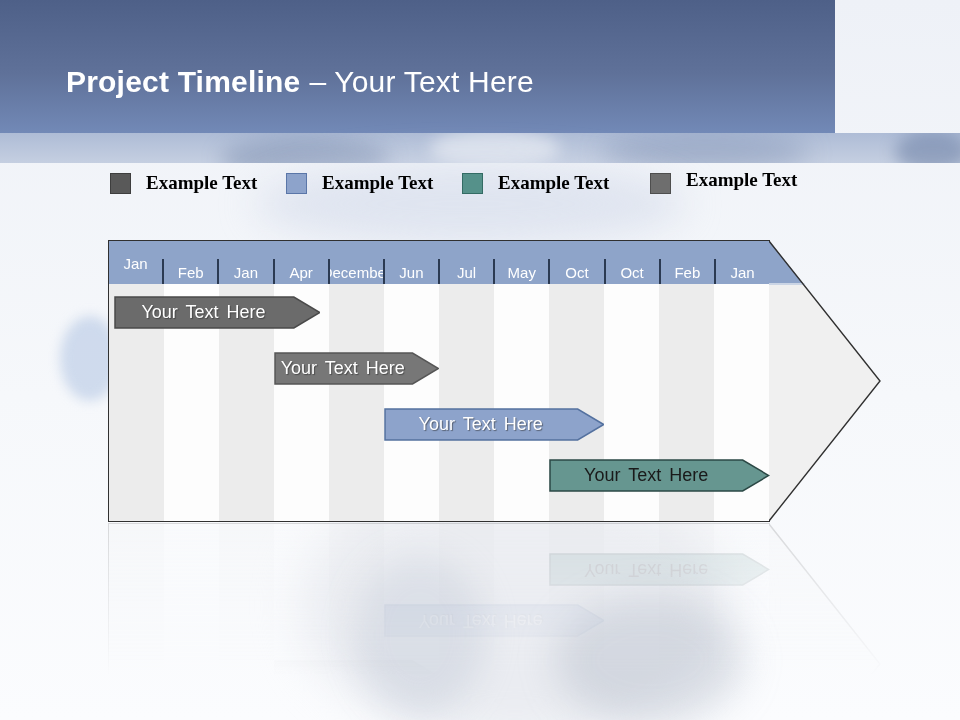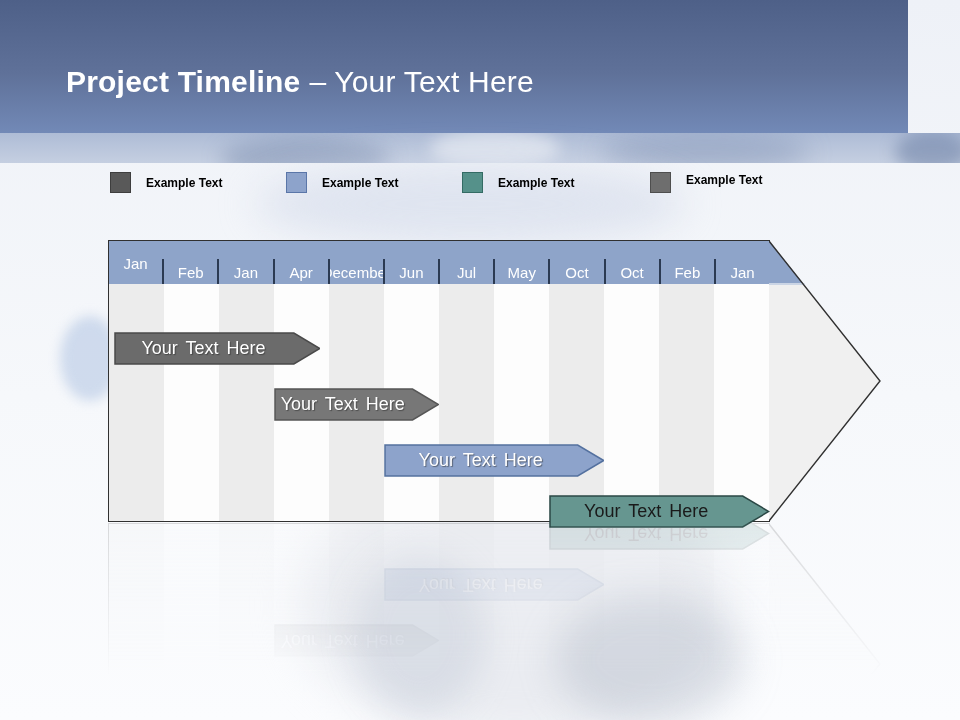--- a/index.html
+++ b/index.html
@@ -2,21 +2,21 @@
 <html><head>
 <meta charset="utf-8">
 <style>
   html,body{margin:0;padding:0;background:#e8e8e8;}
   .slide{
     position:relative;width:960px;height:720px;overflow:hidden;
     background:linear-gradient(180deg,#eef1f7 0%,#f6f8fb 55%,#fbfcfe 100%);
     font-family:"Liberation Sans",sans-serif;
   }
   
-  .header{position:absolute;left:0;top:0;width:908px;height:133px;
+  .header{position:absolute;left:0;top:0;width:835px;height:133px;
     background:linear-gradient(180deg,#4e6088 0%,#5f7199 55%,#7289b7 100%);}
   .title{position:absolute;left:66px;top:63px;white-space:nowrap;
     font-size:30px;line-height:38px;color:#ffffff;letter-spacing:.2px;}
   .title .t-bold{font-weight:700;}
   .title .t-reg{font-weight:400;margin-left:9px;}
   
   .band{position:absolute;left:0;top:133px;width:960px;height:30px;overflow:hidden;
     background:linear-gradient(180deg,#aebcd6,#c5cfe1);}
   .band .blob{position:absolute;border-radius:50%;}
   .bb1{left:220px;top:4px;width:170px;height:44px;background:rgba(88,108,150,.32);filter:blur(10px);}
@@ -28,38 +28,38 @@
   .photo .blob{position:absolute;border-radius:50%;}
   .pb1{left:300px;top:470px;width:430px;height:270px;background:rgba(233,235,240,.95);filter:blur(22px);}
   .pb2{left:555px;top:595px;width:190px;height:130px;background:rgba(150,160,180,.28);filter:blur(18px);}
   .pb3{left:355px;top:555px;width:130px;height:160px;background:rgba(180,188,205,.30);filter:blur(16px);}
   .pb4{left:60px;top:316px;width:60px;height:85px;background:rgba(175,195,225,.55);filter:blur(6px);}
   .pb5{left:255px;top:163px;width:430px;height:82px;background:rgba(205,214,231,.5);filter:blur(18px);}
   
   .legend-item{position:absolute;top:172px;display:flex;align-items:center;gap:15px;}
   .li1{left:110px;}.li2{left:286px;}.li3{left:462px;}.li4{left:650px;}
   .lswatch{width:21px;height:21px;border:1px solid #444;box-sizing:border-box;flex:none;}
-  .llabel{font-weight:700;font-size:12px;color:#000;white-space:nowrap;}
+  .llabel{font-weight:700;font-size:19px;color:#000;white-space:nowrap;font-family:Liberation Serif, serif;}
   .li4 .llabel{transform:translateY(-3px);}
   
   .timeline{position:absolute;left:108px;top:240px;width:775px;height:282px;}
   .ttable{position:absolute;left:0;top:0;width:662px;height:282px;box-sizing:border-box;
     border:1px solid #303030;background:#fff;}
   .month-row{height:46px;display:flex;background:#8ea4c9;box-sizing:border-box;
     border-bottom:2px solid #cbd5e5;}
   .mcell{flex:1 1 0;display:flex;align-items:center;justify-content:center;
     color:#ffffff;font-size:15px;overflow:hidden;}
   .mcell + .mcell{border-left:2px solid #2b3a52;margin-top:18px;}
   .stripe-row{position:absolute;left:0;top:43px;right:0;bottom:0;display:flex;}
   .scol{flex:1 1 0;}
   .scol:nth-child(odd){background:#ececec;}
   .scol:nth-child(even){background:#fdfdfd;}
   .tip-svg{position:absolute;left:661px;top:0;width:114px;height:282px;}
   .bar-layer{position:absolute;inset:0;}
-  .bar{position:absolute;margin-top:36px;}
+  .bar{position:absolute;}
   .bar svg{position:absolute;left:0;top:0;display:block;}
   .bar-label{position:absolute;left:0;top:0;height:100%;display:flex;align-items:center;
     justify-content:center;font-size:18px;word-spacing:3px;white-space:nowrap;}
   .bshadow{text-shadow:1px 1px 1px rgba(40,40,40,.55);}
   
   .reflection{top:523px;transform:scaleY(-1);opacity:.16;pointer-events:none;
     -webkit-mask-image:linear-gradient(to bottom,rgba(0,0,0,0) 45%,#000 100%);
     mask-image:linear-gradient(to bottom,rgba(0,0,0,0) 45%,#000 100%);}
 </style>
 </head>

